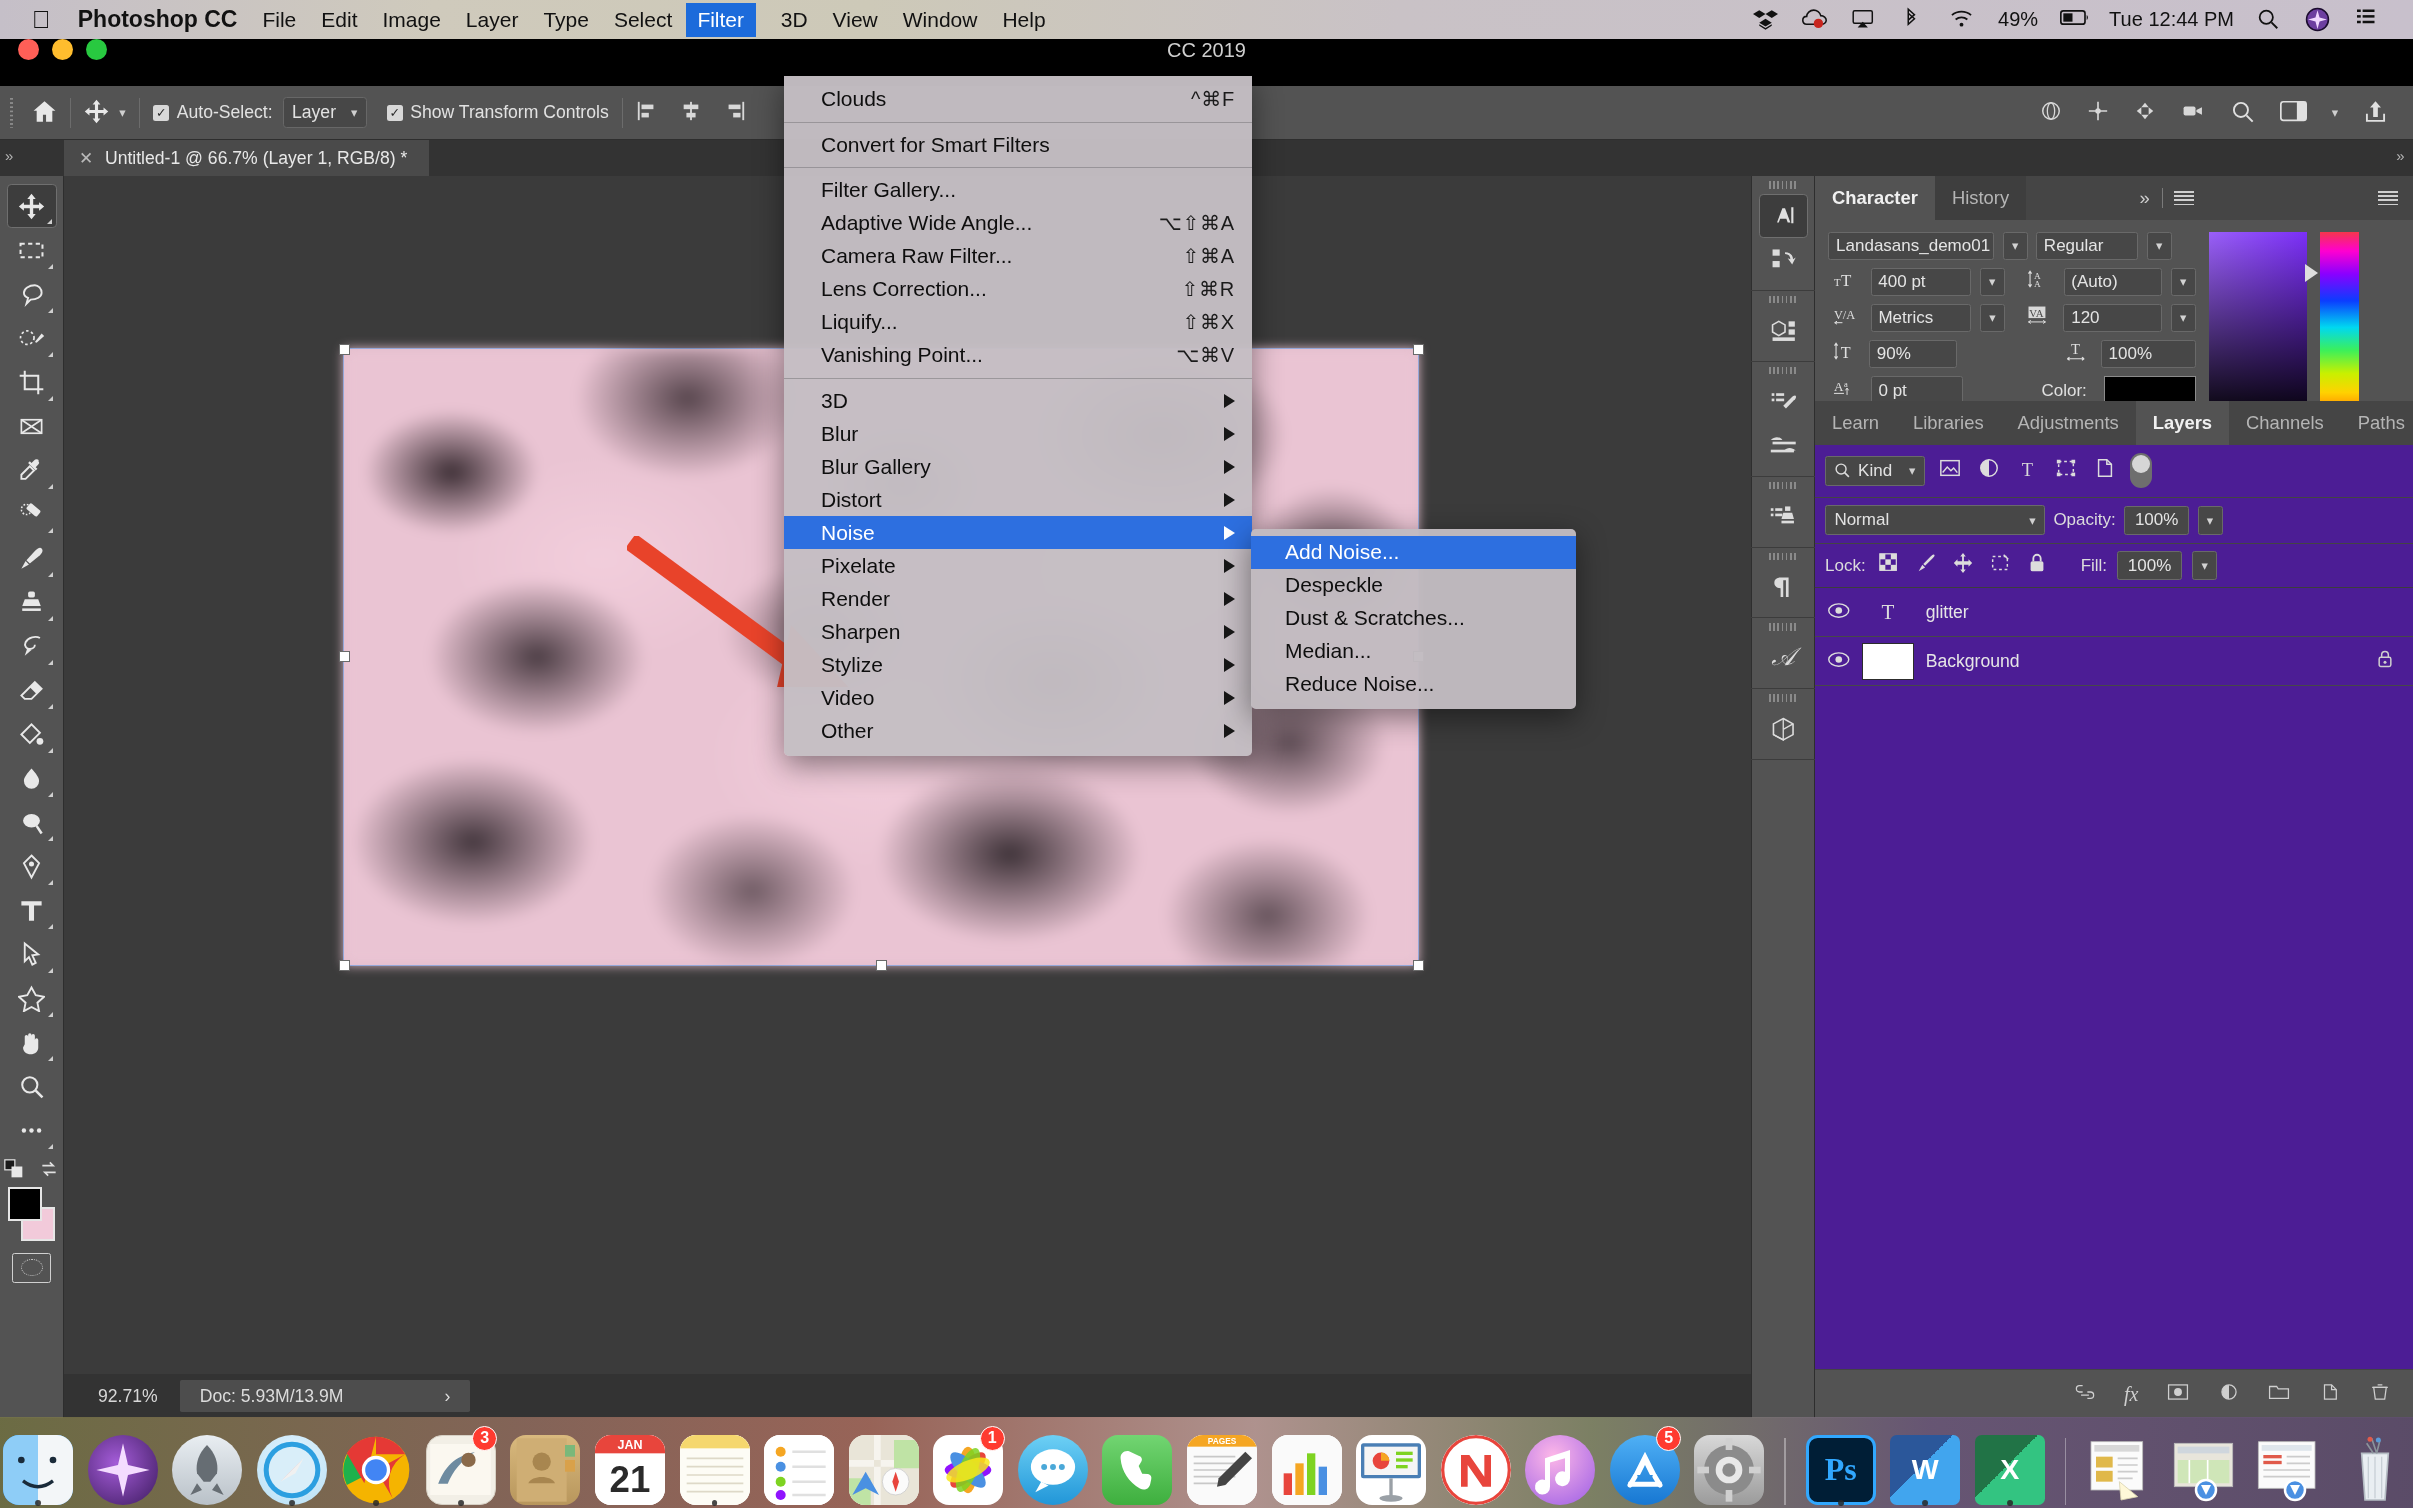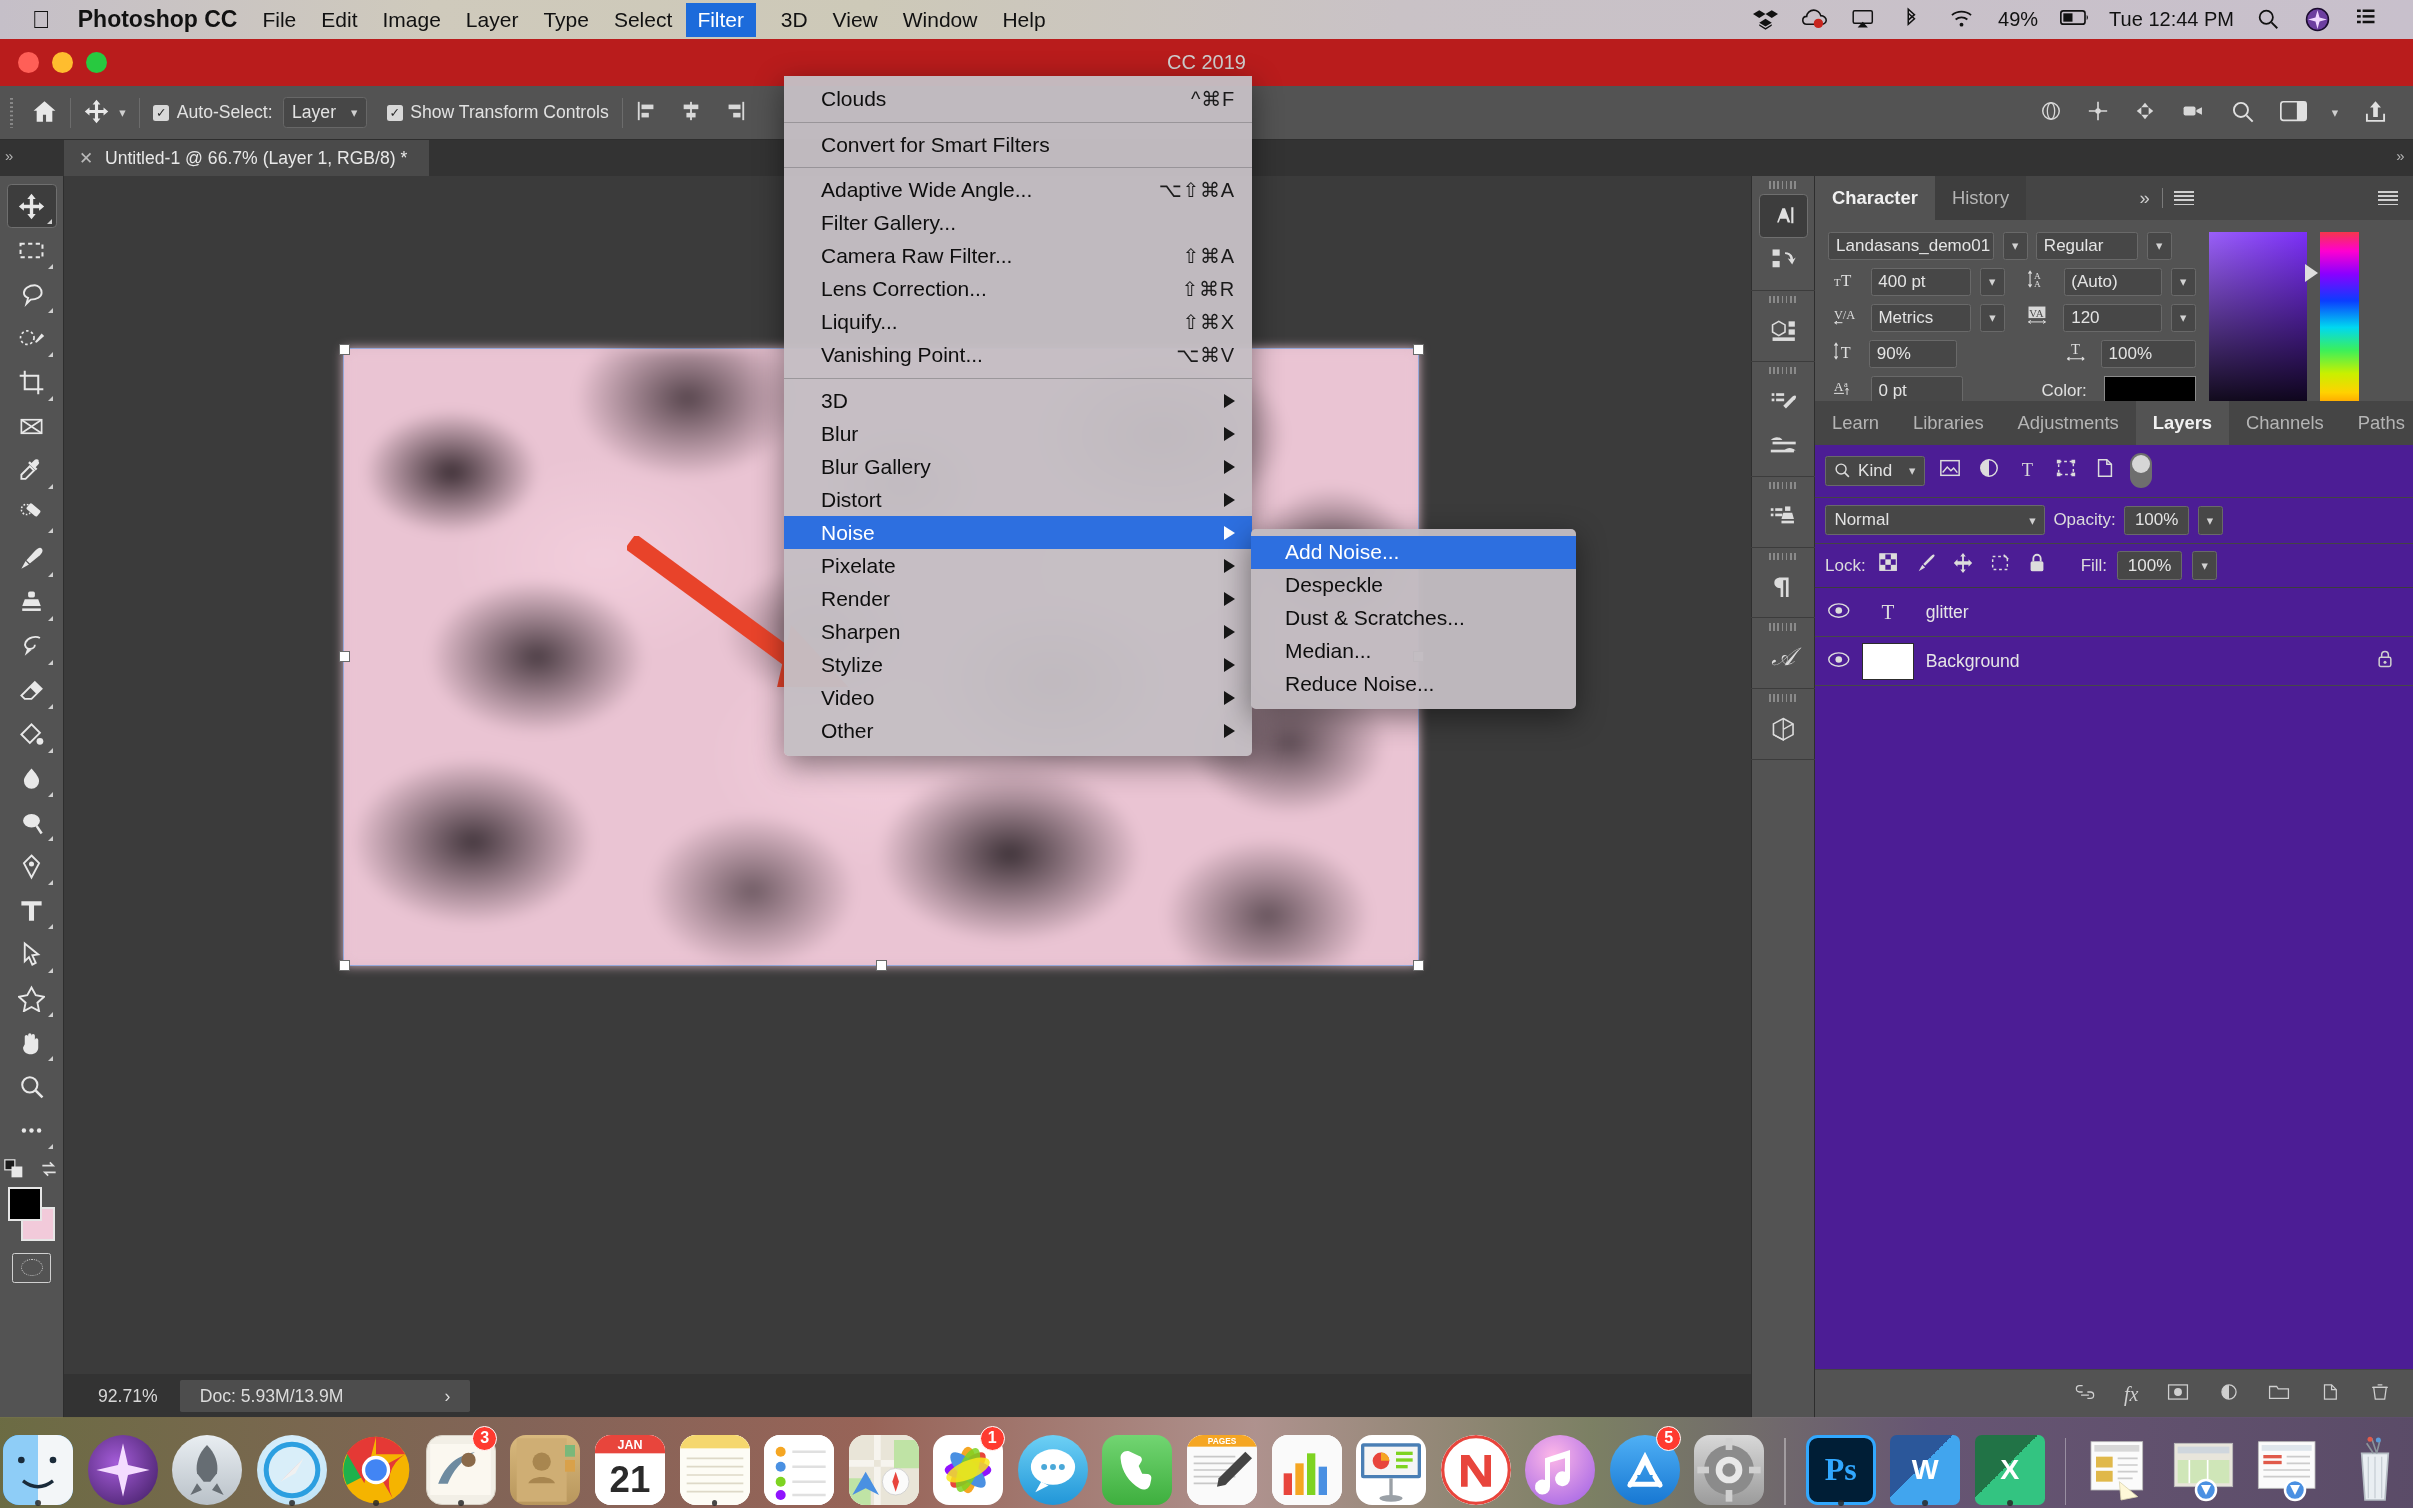--- a/index.html
+++ b/index.html
@@ -29,22 +29,22 @@
   .macbar .right .txt { font-size: 20px; }
   .statusicon { width: 27px; height: 25px; display: inline-block; position: relative; }
 
   
   .ps-win {
     position: absolute; top: 39px; left: 0; width: 2413px; height: 1379px;
     background: #3f3f3f;
   }
   .ps-titlebar {
     position: absolute; top: 0; left: 0; width: 2413px; height: 47px;
-    background: #b91c1c;
-    display: flex; align-items: center;
+    background: #000000;
+    display: flex; 
   }
   .traffic { display: flex; gap: 12.6px; margin-left: 18.4px; }
   .traffic i { width: 21px; height: 21px; border-radius: 50%; display: block; }
   .traffic .r { background: #ff5f57; }
   .traffic .y { background: #ffbd2e; }
   .traffic .g { background: #28c940; }
   .ps-title-center {
     position: absolute; left: 0; right: 0; text-align: center;
     color: #d0d0d0; font-size: 20px;
   }
@@ -1049,26 +1049,26 @@
       <div class="mrow">
         <span class="lbl">Clouds</span>
         <span class="sc">^⌘F</span>
       </div>
       <div class="msep"></div>
       <div class="mrow">
         <span class="lbl">Convert for Smart Filters</span>
       </div>
       <div class="msep"></div>
       <div class="mrow">
+        <span class="lbl">Filter Gallery...</span>
+        <span class="sc"></span>
+      </div>
+      <div class="mrow">
         <span class="lbl">Adaptive Wide Angle...</span>
         <span class="sc">⌥⇧⌘A</span>
-      </div>
-      <div class="mrow">
-        <span class="lbl">Filter Gallery...</span>
-        <span class="sc"></span>
       </div>
       <div class="mrow">
         <span class="lbl">Camera Raw Filter...</span>
         <span class="sc">⇧⌘A</span>
       </div>
       <div class="mrow">
         <span class="lbl">Lens Correction...</span>
         <span class="sc">⇧⌘R</span>
       </div>
       <div class="mrow">

